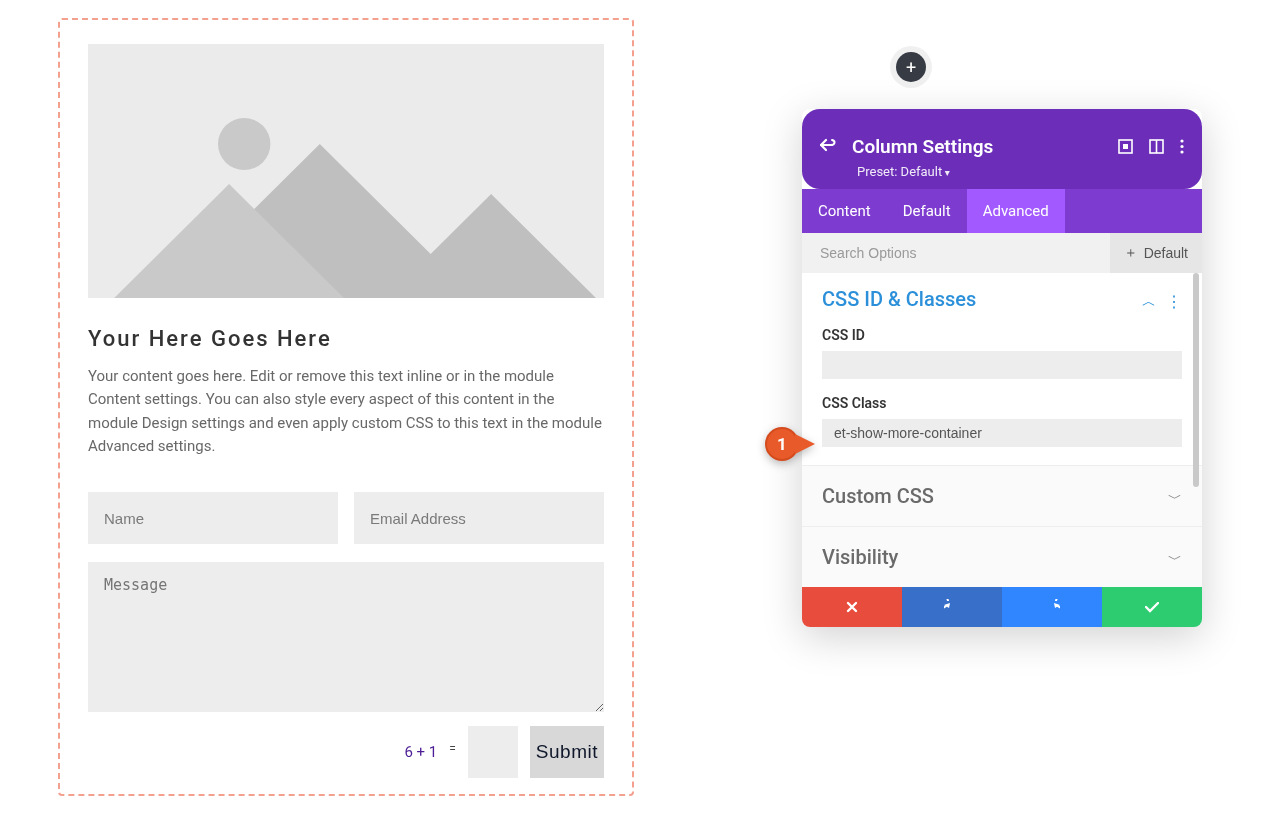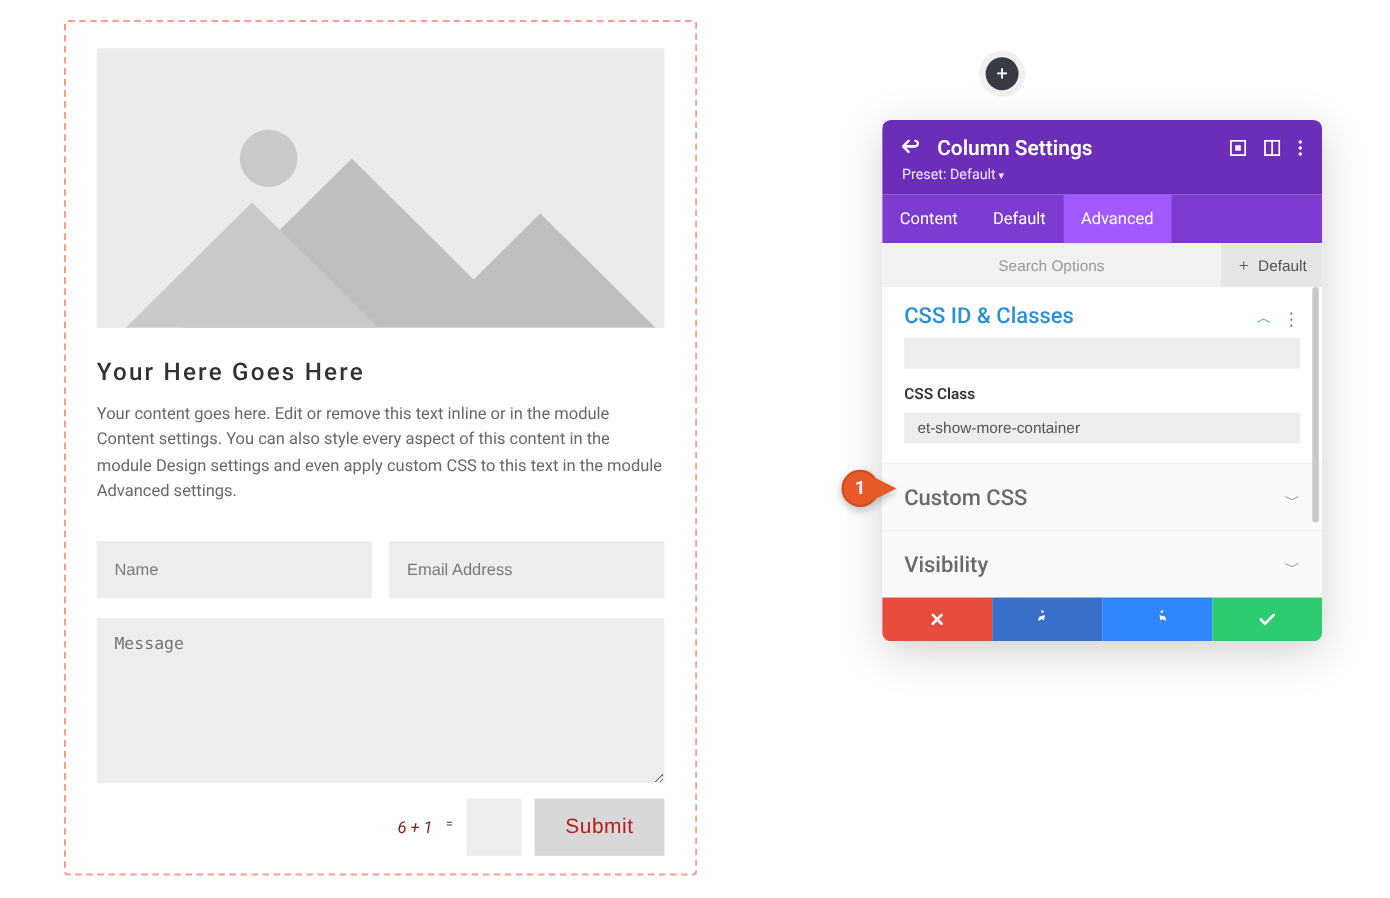--- a/index.html
+++ b/index.html
@@ -68,28 +68,28 @@
       color: #777;
       resize: both;
     }
     .bottom-row {
       display:flex;
       justify-content:flex-end;
       align-items:center;
       gap: 12px;
       margin-top: 14px;
     }
-    .captcha-text { color:#7f1d1d; font-size:15px;font-style:italic; }
+    .captcha-text { color:#4c1d95; font-size:15px; }
     .captcha-eq { color:#444; font-size:12px; position:relative; top:-3px; }
     .captcha-input { width: 50px; height:52px; background:#ededed; border:none; }
     .submit-btn {
       height:52px;
-      padding: 0 28px;
+      padding: 0 6px;
       background:#d8d8d8;
-      color:#b91c1c;
+      color:#0f172a;
       font-size:19px;
       border:none;
       letter-spacing: .5px;
     }
 
     
     .fab {
       position:absolute;
       left: 896px;
       top: 52px;
@@ -109,43 +109,43 @@
       top: 109px;
       width: 400px;
       background:#fff;
       border-radius: 8px;
       box-shadow: 0 10px 40px rgba(0,0,0,0.18);
       overflow:hidden;
     }
     .panel-header {
       background:#6c2eb9;
       color:#fff;
-      padding: 14px 18px 10px 18px;
+      padding: 26px 18px 10px 18px;
+      border-radius: 18px;
     }
     .ph-top { display:flex; align-items:center; gap:14px; }
     .ph-title { font-size:19px; font-weight:600; flex:1; }
     .ph-icons { display:flex; gap:16px; align-items:center; }
     .ph-icons span { cursor:pointer; display:inline-flex; }
-    .preset { font-size:13px; margin-top:6px; opacity:.9; }
+    .preset { font-size:13px; margin-top:6px; opacity:.9;margin-left:37px; }
     .preset::after { content:" ▾"; font-size:10px; }
 
     .tabs { display:flex; background:#7e3bd0; color:#fff; font-size:15px; }
     .tab { padding: 13px 16px; cursor:pointer; }
     .tab.active { background:#a259ff; }
 
     .search-row { display:flex; align-items:center; background:#f1f1f1; }
     .search-input {
       flex:1;
       border:none;
       height:40px;
       padding:0 18px;
       background:transparent;
       font-size:14px;
       color:#888;
-      text-align:center;
     }
     .search-input::placeholder{ color:#9a9a9a; }
     .filter-btn {
       background:#e6e6e6;
       height:40px;
       padding:0 14px;
       display:flex;align-items:center;gap:6px;
       font-size:14px; color:#555;
       border:none;
     }
@@ -292,20 +292,21 @@
   <div class="panel-body">
     <div class="scroll-indicator"></div>
 
     <div class="section">
       <div class="sec-head">
         <span class="sec-title">CSS ID &amp; Classes</span>
         <span class="chev">︿</span>
         <span class="dots3">⋮</span>
       </div>
 
+      <div class="label">CSS ID</div>
       <input class="text-input" value="" style="">
 
       <div class="label">CSS Class</div>
       <input class="text-input" value="et-show-more-container" style="">
     </div>
 
     <div class="section closed">
       <div class="sec-head">
         <span class="sec-title muted">Custom CSS</span>
         <span class="chev muted">﹀</span>

